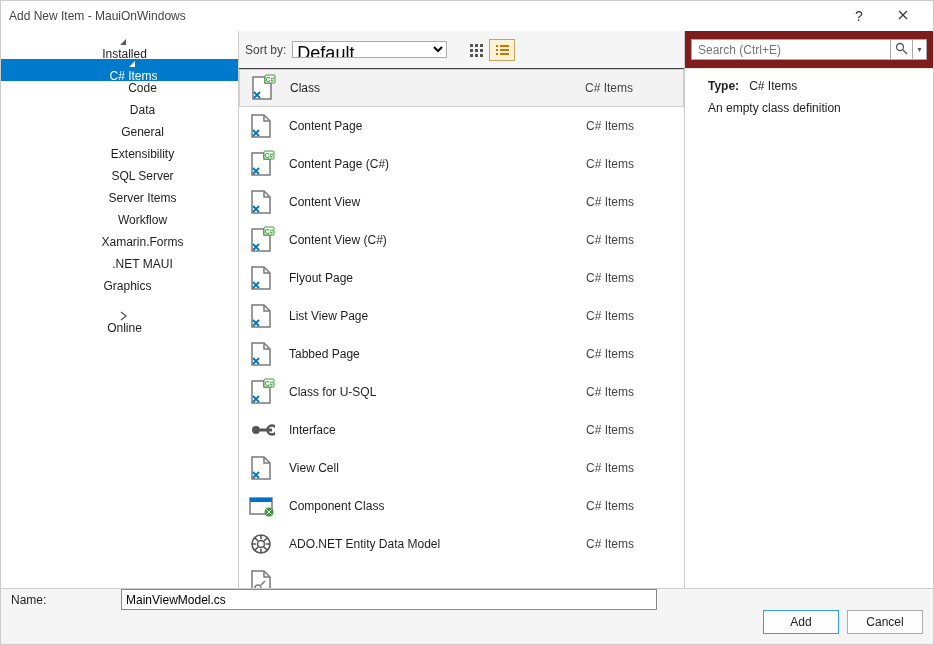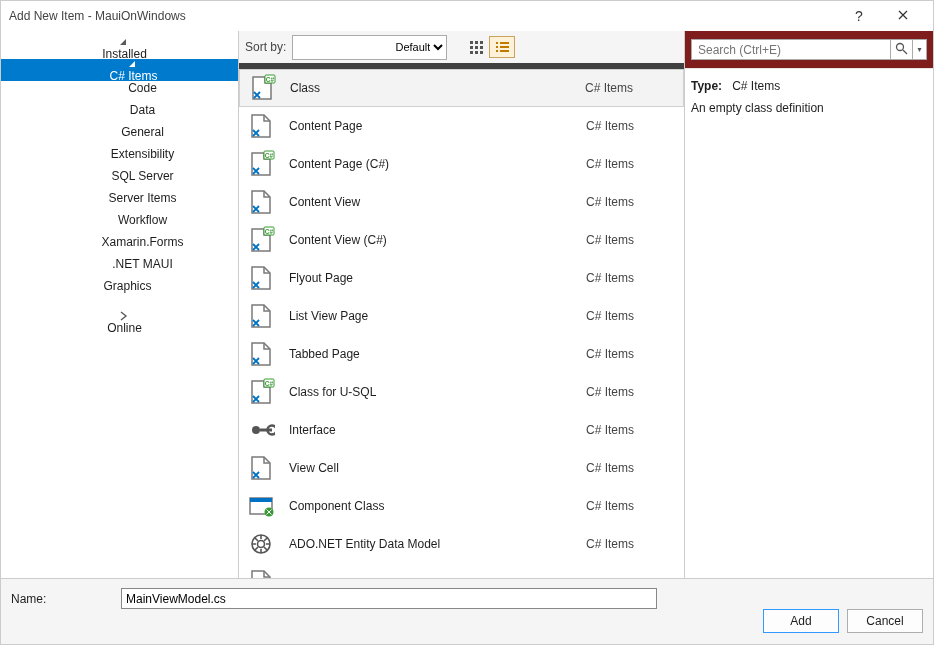--- a/index.html
+++ b/index.html
@@ -21,48 +21,48 @@
   .tree-row.selected { background: #007acc; color: #fff; }
   .tree-row .expander { width: 14px; height: 14px; display: inline-flex; align-items: center; justify-content: center; margin-right: 4px; color: #5a5a5a; }
   .tree-row.selected .expander { color: #fff; }
   .indent-0 { padding-left: 10px; }
   .indent-1 { padding-left: 28px; }
   .indent-2 { padding-left: 46px; }
   .indent-2.hasglyph { padding-left: 30px; }
 
   
   .center { flex: 1; display: flex; flex-direction: column; min-width: 0; border-right: 1px solid #ccc; }
-  .toolbar { height: 38px; display: flex; align-items: center; gap: 6px; padding: 0 6px; background: #f5f5f5; border-bottom: 6px solid #404040; }
+  .toolbar { height: 38px; display: flex; align-items: center; gap: 6px; padding: 0 6px; background: #f5f5f5; border-bottom: 1px solid #404040; }
   .toolbar .lbl { color: #444; }
-  .toolbar select { width: 155px; height: 25px; border: 1px solid #ababab; font-size: 11px; background: #fff; text-align: right; }
+  .toolbar select { width: 155px; height: 17px; border: 1px solid #ababab; font-size: 18px; background: #fff; }
   .view-toggle { display: flex; margin-left: 10px; }
   .view-toggle .btn { width: 26px; height: 22px; border: 1px solid transparent; display: flex; align-items: center; justify-content: center; }
   .view-toggle .btn.active { border: 1px solid #c9a35f; background: #fdf2d7; }
   .view-toggle svg { display: block; }
 
   .item-list { flex: 1; overflow-y: scroll; background: #fff; }
   .item { height: 38px; display: flex; align-items: center; padding: 0 8px; border-bottom: 1px solid transparent; }
   .item.selected { background: #f3f3f3; border: 1px solid #d0d0d0; }
   .item .icon { width: 28px; height: 28px; margin-right: 14px; flex: 0 0 28px; }
   .item .nm { flex: 1; color: #1e1e1e; }
   .item .cat { width: 90px; text-align: left; color: #444; }
 
   
   .details { width: 248px; display: flex; flex-direction: column; background: #fff; }
   .search-wrap { height: 38px; display: flex; align-items: center; padding: 0 6px; background: #7f1d1d; border-bottom: 1px solid #e6e6e6; }
   .search-box { flex: 1; display: flex; align-items: center; border: 1px solid #ababab; height: 21px; background: #fff; }
   .search-box input { flex: 1; border: none; outline: none; font-size: 12px; padding: 0 6px; color: #717171; background: transparent; }
   .search-box .sbtn { width: 22px; height: 100%; border-left: 1px solid #ababab; display: flex; align-items: center; justify-content: center; color: #555; }
   .search-box .drop { width: 14px; height: 100%; border-left: 1px solid #ababab; display: flex; align-items: center; justify-content: center; font-size: 8px; color: #555; }
-  .details-body { padding: 10px 6px; font-size: 12px; }
+  .details-body { padding: 10px 23px; font-size: 12px; }
   .details-body .typeline { margin-bottom: 8px; }
   .details-body .typelbl { font-weight: 600; }
 
   
-  .bottom { height: 66px; border-top: 1px solid #ccc; background: #f5f5f5; display: flex; flex-direction: column; justify-content: center; padding: 8px 10px 10px; }
+  .bottom { height: 56px; border-top: 1px solid #ccc; background: #f5f5f5; display: flex; flex-direction: column; justify-content: flex-end; padding: 8px 10px 10px; }
   .name-row { display: flex; align-items: center; gap: 10px; }
   .name-row label { width: 100px; color: #1e1e1e; }
   .name-row input { width: 536px; height: 21px; border: 1px solid #888; padding: 0 4px; font-size: 12px; }
   .btn-row { display: flex; justify-content: flex-end; gap: 8px; }
   .btn-row button { width: 76px; height: 24px; border: 1px solid #adadad; background: #fdfdfd; font-size: 12px; color: #1e1e1e; cursor: pointer; }
   .btn-row button.primary { border: 1px solid #3399ff; }
 
   
   .item-list::-webkit-scrollbar { width: 16px; }
   .item-list::-webkit-scrollbar-thumb { background: #c2c3c9; }

